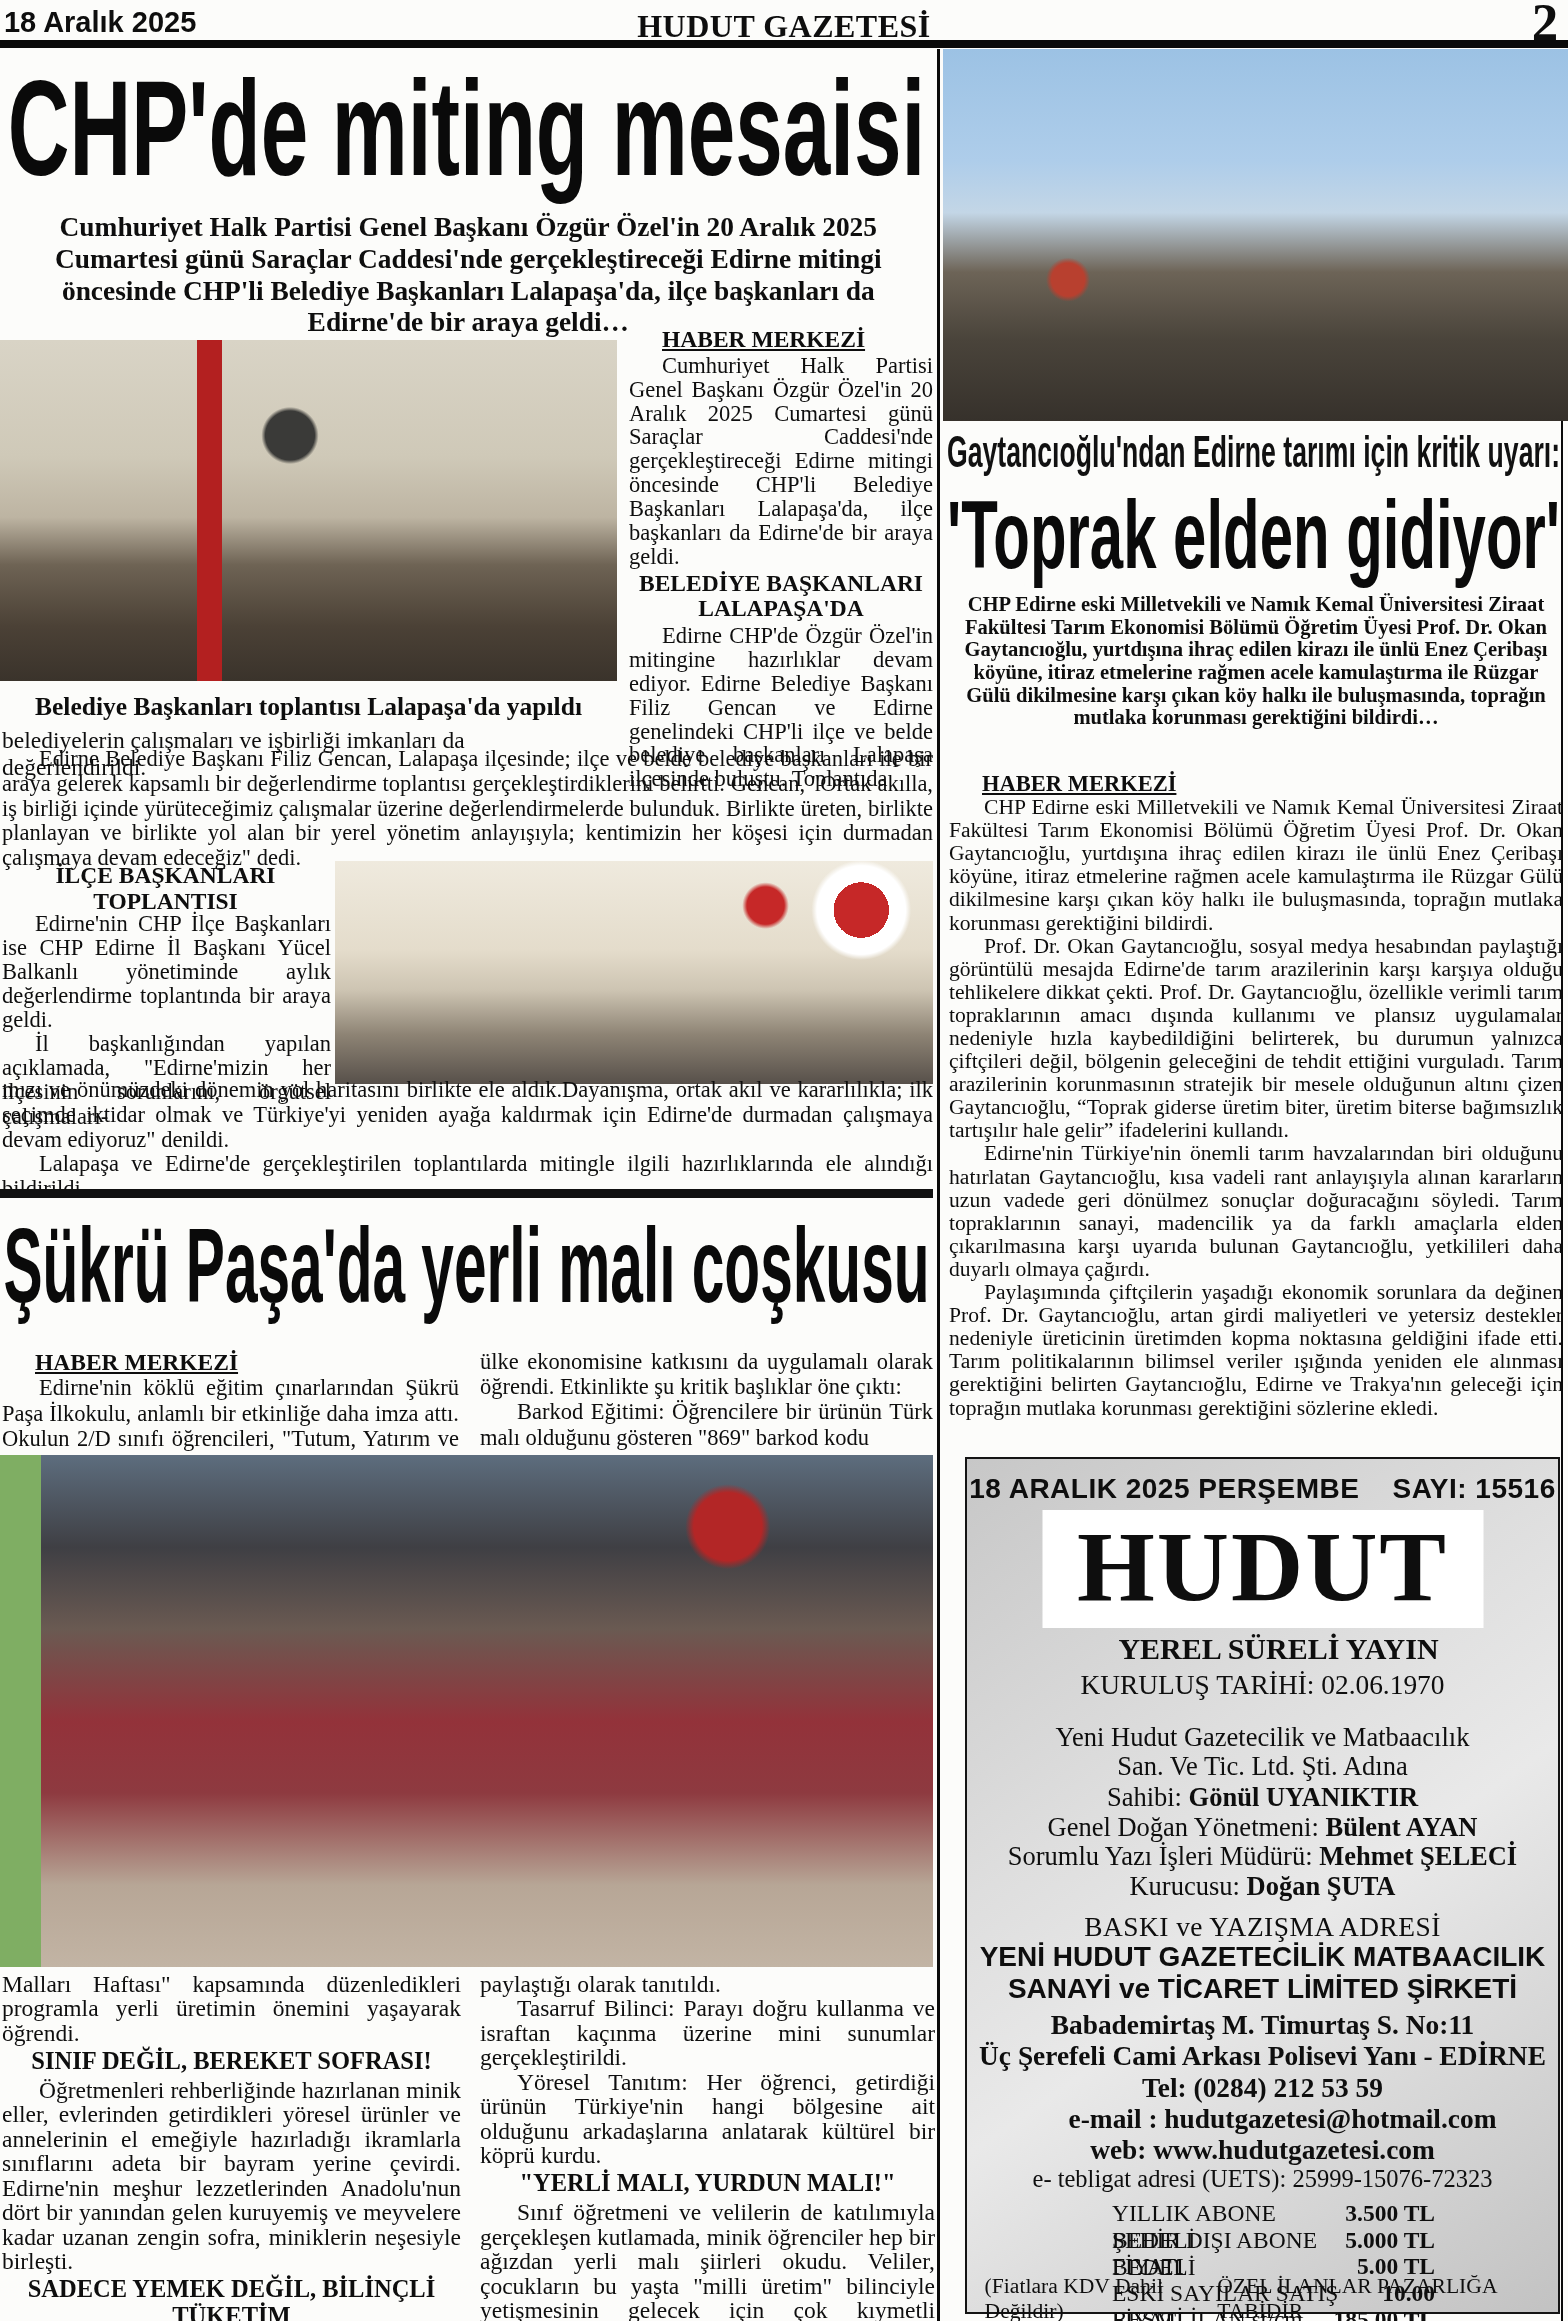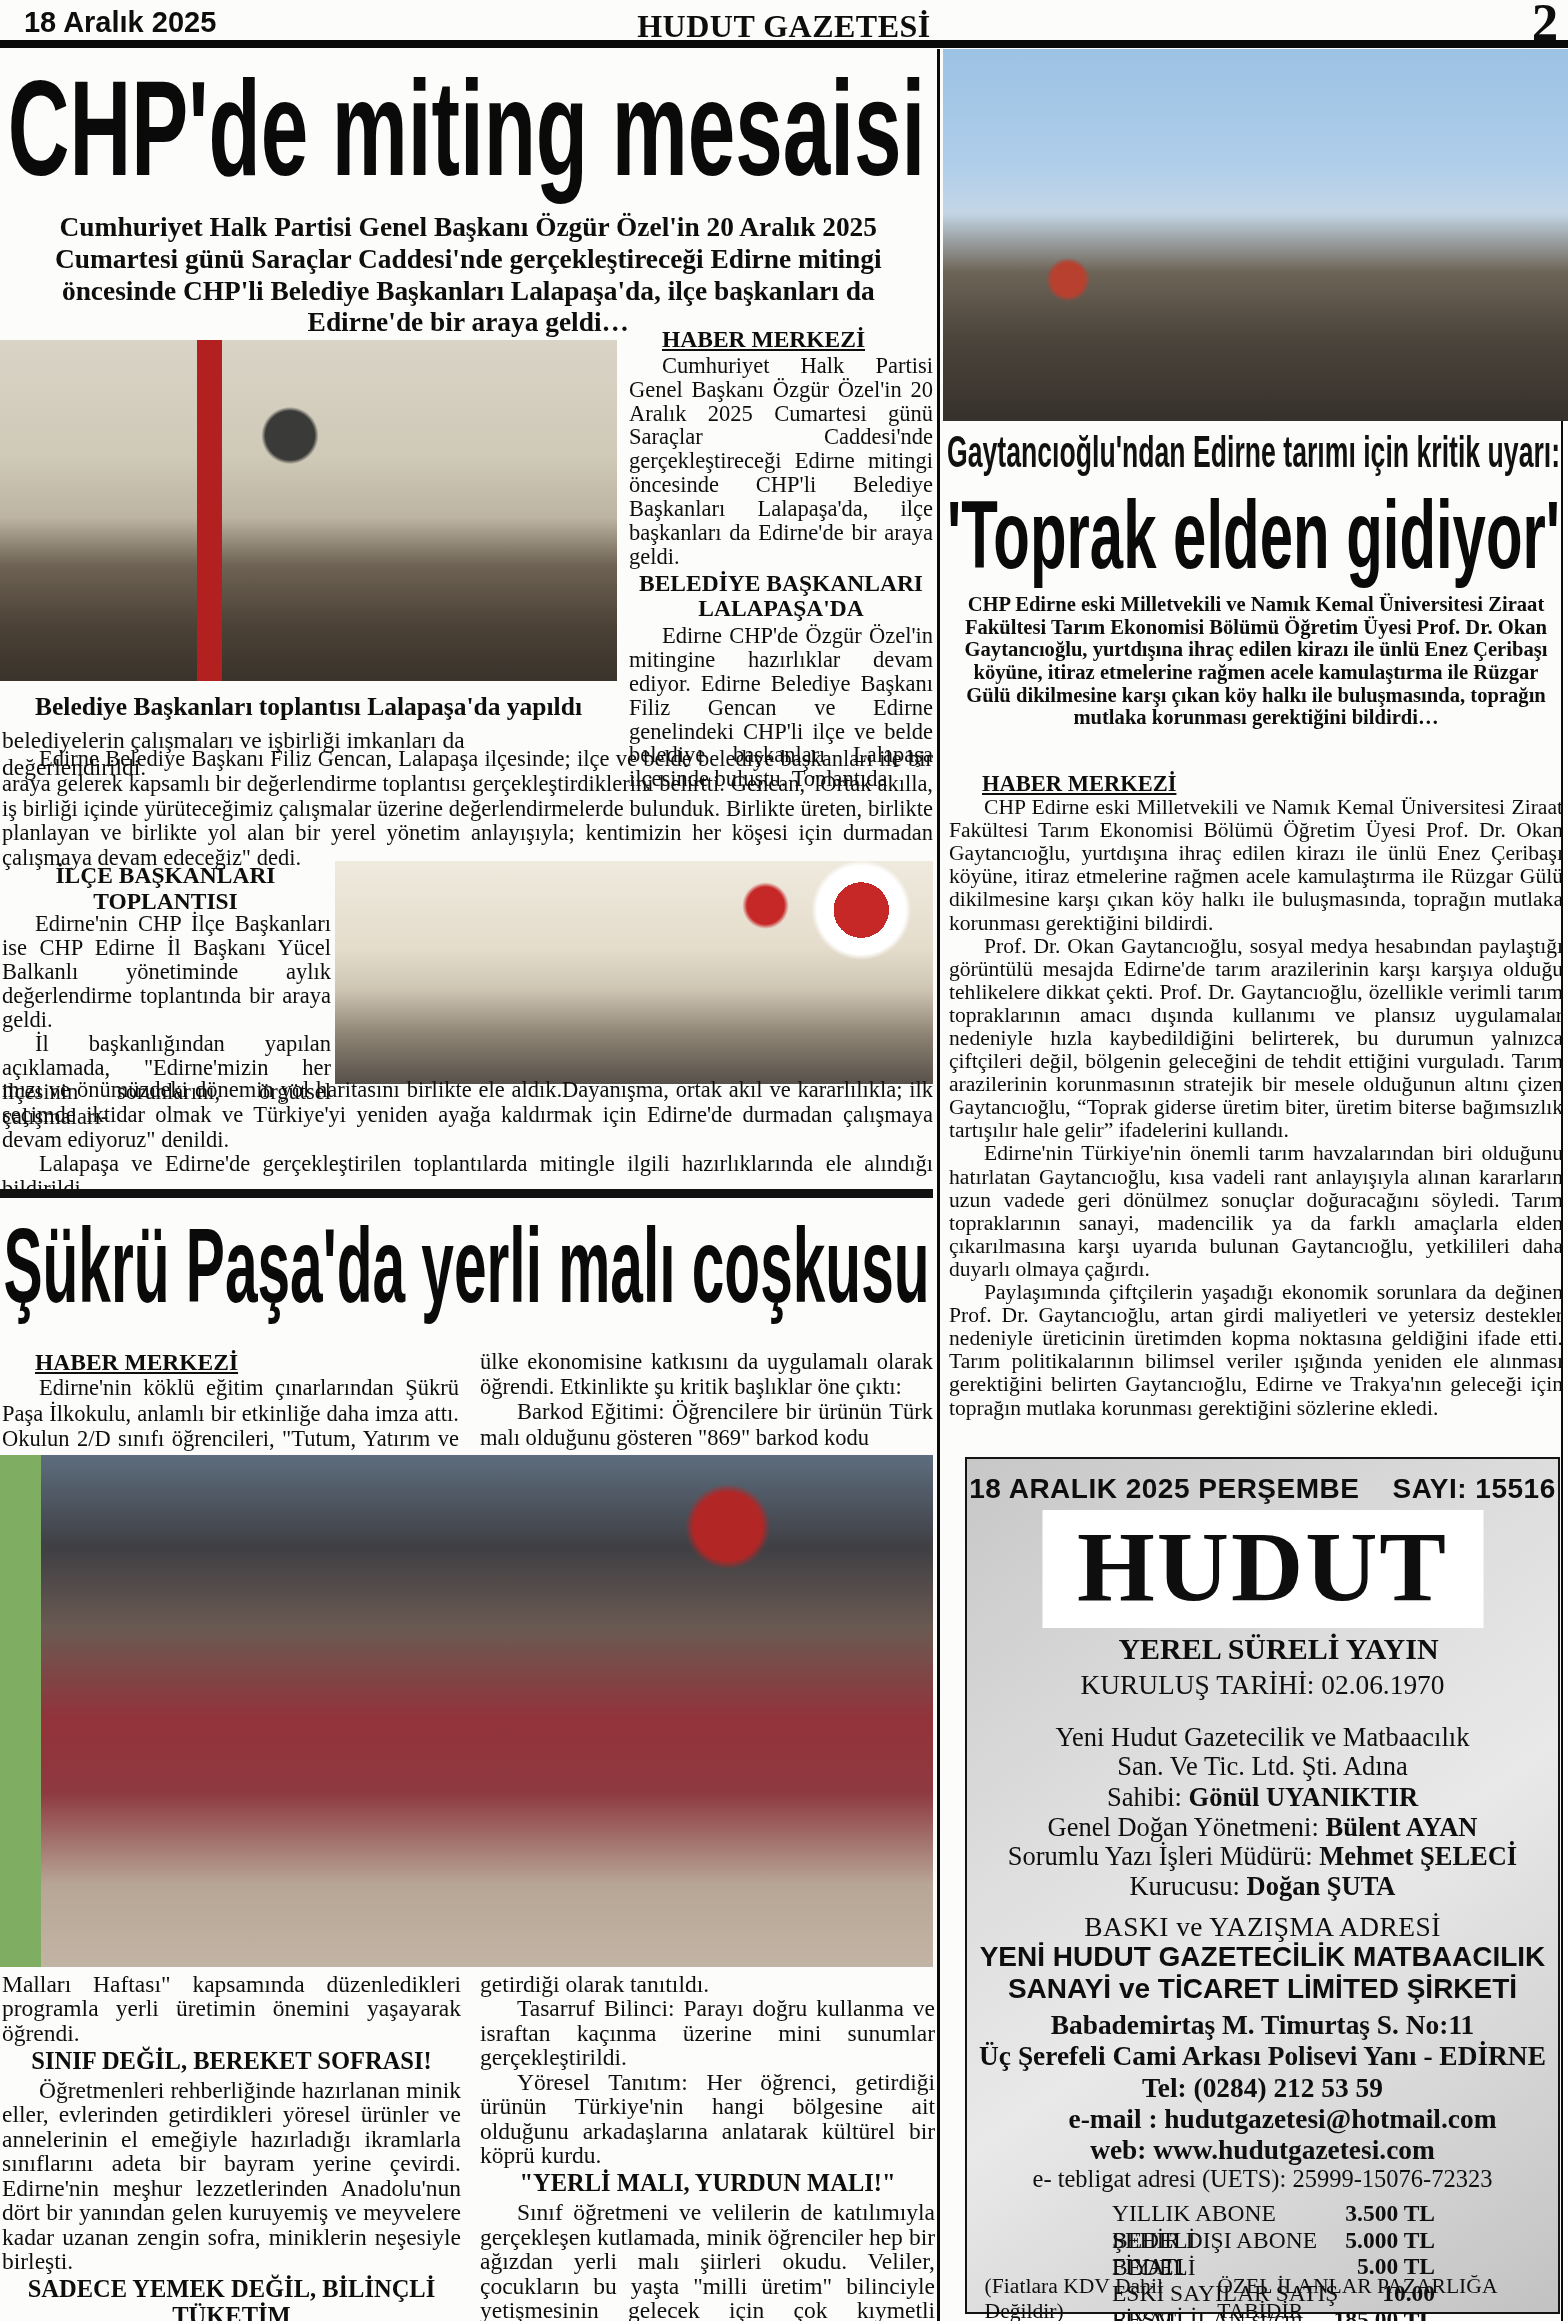--- a/index.html
+++ b/index.html
@@ -8,21 +8,21 @@
     position:relative; width:1568px; height:2322px; margin:0 auto;
     background:#fcfcfa; color:#0e0e0e; overflow:hidden;
     font-family:"Liberation Serif", serif;
   }
   .abs { position:absolute; }
   .just { text-align:justify; }
   .byline { font-weight:bold; text-decoration:underline; font-size:23.5px; text-indent:33px; }
   .indent { text-indent:37px; }
 
   
-  #hdr-date { left:3.9px; top:5.9px; font:bold 29px "Liberation Sans", sans-serif;margin-left:20px; }
+  #hdr-date { left:3.9px; top:5.9px; font:bold 29px "Liberation Sans", sans-serif; }
   #hdr-title { left:0; right:0; top:7.8px; text-align:center; font:bold 32px "Liberation Serif", serif; letter-spacing:0.5px; }
   #hdr-page { right:9.8px; top:-7.8px; font:bold 53px "Liberation Serif", serif; }
   #hdr-rule { left:0; top:40px; width:1568px; height:7.8px; background:#0a0a0a; }
   #v-divider { left:937px; top:49px; width:2.9px; height:2273px; background:#0a0a0a; }
   #v-edge { left:1561px; top:49px; width:2px; height:2273px; background:#0a0a0a; }
 
   
   #a1-headline { left:0; top:51px; width:933px; height:153px; }
   #a1-lede { left:11.8px; top:212px; width:913px; font-weight:bold; font-size:27.4px; line-height:1.16; text-align:center; }
   #photo1 { left:0; top:340px; width:617px; height:341px;
@@ -177,21 +177,21 @@
   <div class="abs photo" id="photo3"></div>
 
   <div class="abs" id="a2-botL">
     <p>Malları Haftası" kapsamında düzenledikleri programla yerli üretimin önemini yaşayarak öğrendi.</p>
     <div class="botsub">SINIF DEĞİL, BEREKET SOFRASI!</div>
     <p class="indent">Öğretmenleri rehberliğinde hazırlanan minik eller, evlerinden getirdikleri yöresel ürünler ve annelerinin el emeğiyle hazırladığı ikramlarla sınıflarını adeta bir bayram yerine çevirdi. Edirne'nin meşhur lezzetlerinden Anadolu'nun dört bir yanından gelen kuruyemiş ve meyvelere kadar uzanan zengin sofra, miniklerin neşesiyle birleşti.</p>
     <div class="botsub">SADECE YEMEK DEĞİL, BİLİNÇLİ TÜKETİM</div>
 
   </div>
   <div class="abs" id="a2-botM">
-    <p>getirdiği olarak tanıtıldı.</p>
+    <p>paylaştığı olarak tanıtıldı.</p>
     <p class="indent">Tasarruf Bilinci: Parayı doğru kullanma ve israftan kaçınma üzerine mini sunumlar gerçekleştirildi.</p>
     <p class="indent">Yöresel Tanıtım: Her öğrenci, getirdiği ürünün Türkiye'nin hangi bölgesine ait olduğunu arkadaşlarına anlatarak kültürel bir köprü kurdu.</p>
     <div class="botsub">"YERLİ MALI, YURDUN MALI!"</div>
     <p class="indent">Sınıf öğretmeni ve velilerin de katılımıyla gerçekleşen kutlamada, minik öğrenciler hep bir ağızdan yerli malı şiirleri okudu. Veliler, çocukların bu yaşta "milli üretim" bilinciyle yetişmesinin gelecek için çok kıymetli olduğunu vurguladı.</p>
   </div>
 
   <div class="abs photo" id="photo4"></div>
 
   <svg class="abs" id="a3-kicker" xmlns="http://www.w3.org/2000/svg" width="619" height="53" viewBox="0 0 632 54">
     <text x="2" y="42" font-family="Liberation Sans, sans-serif" font-size="46" font-weight="bold" fill="#111" textLength="626" lengthAdjust="spacingAndGlyphs">Gaytancıoğlu'ndan Edirne tarımı için kritik uyarı:</text>

